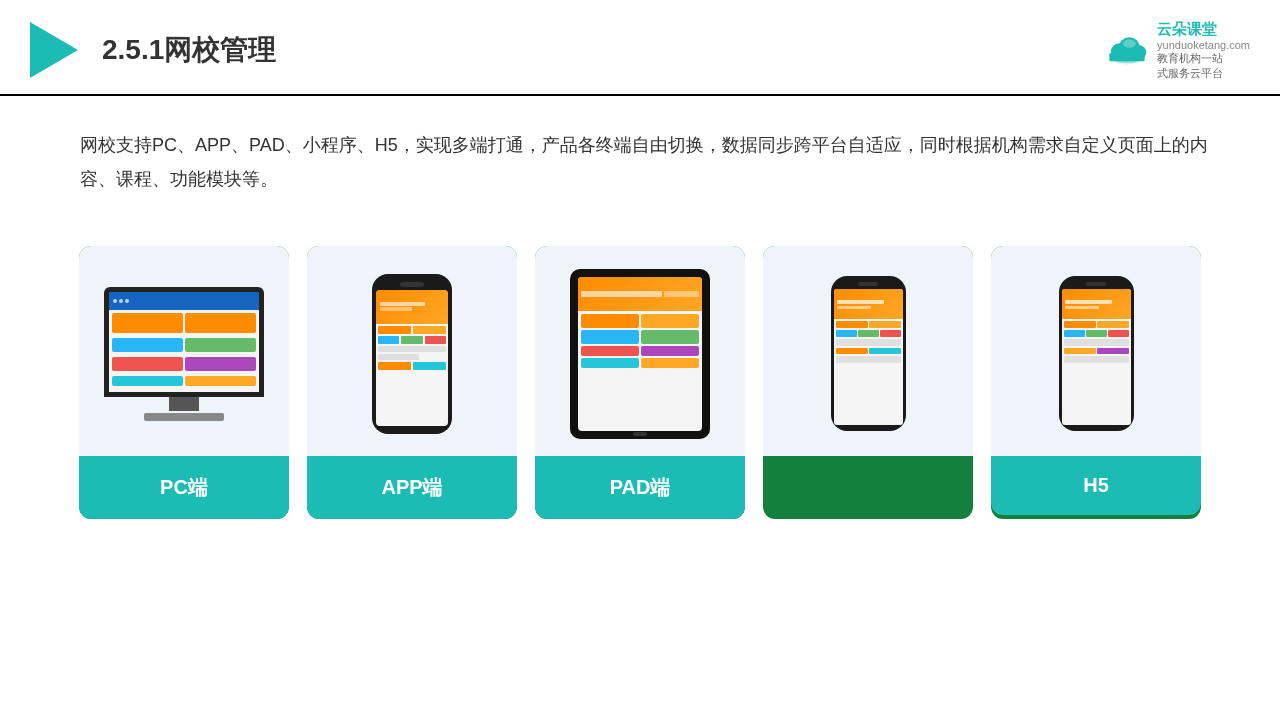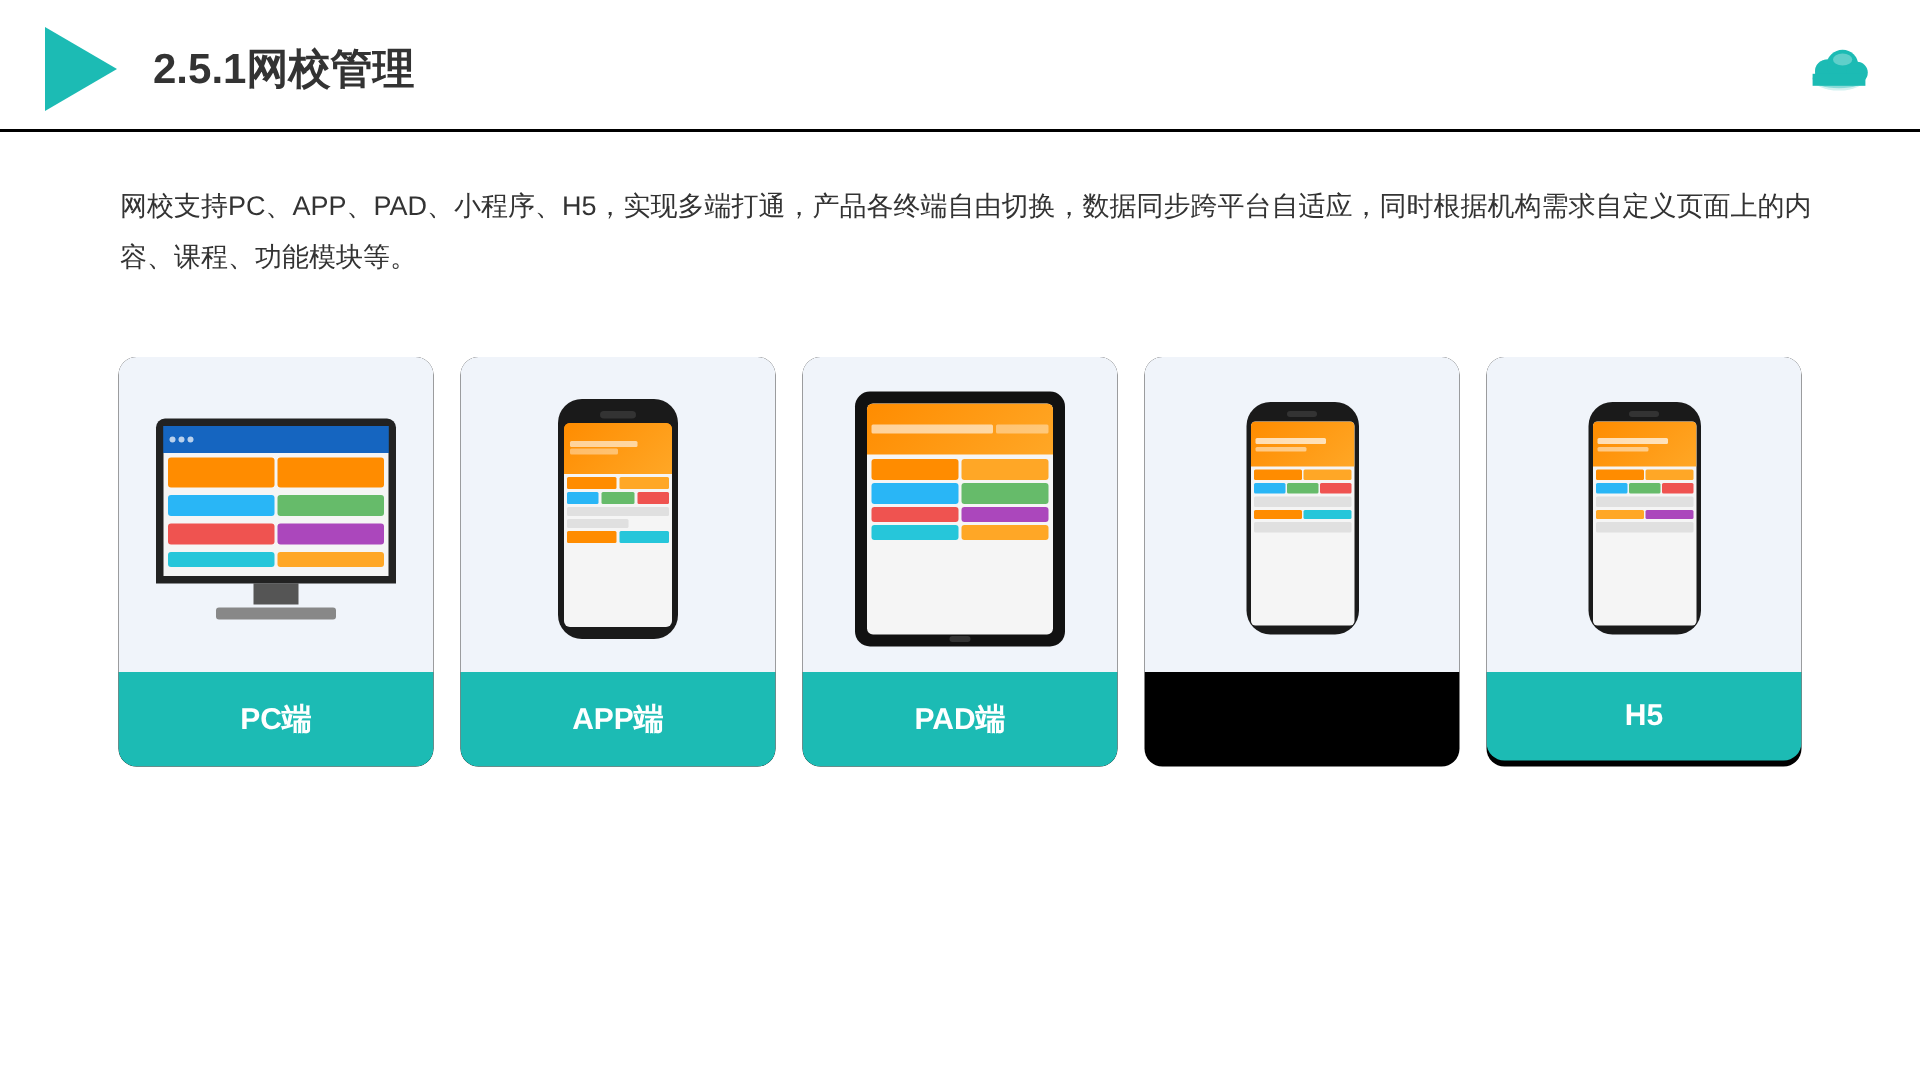--- a/index.html
+++ b/index.html
@@ -76,21 +76,21 @@
     .cards-container {
       display: flex;
       justify-content: center;
       gap: 18px;
       padding: 30px 60px 0 60px;
       margin-top: 10px;
     }
 
     .card {
       width: 210px;
-      background: #000000;
+      background: #15803d;
       border-radius: 12px;
       overflow: hidden;
       display: flex;
       flex-direction: column;
     }
 
     .card-image-area {
       display: flex;
       align-items: center;
       justify-content: center;
@@ -326,20 +326,26 @@
         <circle cx="32" cy="18" r="13" fill="#1cbbb4" opacity="0.7"></circle>
         <circle cx="44" cy="23" r="9" fill="#1cbbb4" opacity="0.5"></circle>
         <ellipse cx="30" cy="28" rx="22" ry="8" fill="#1cbbb4" opacity="0.4"></ellipse>
         <circle cx="20" cy="22" r="10" fill="#1cbbb4"></circle>
         <circle cx="33" cy="17" r="13" fill="#1cbbb4"></circle>
         <circle cx="45" cy="23" r="9" fill="#1cbbb4"></circle>
         <rect x="8" y="24" width="44" height="10" fill="#1cbbb4"></rect>
 
         <ellipse cx="33" cy="12" rx="8" ry="5" fill="white" opacity="0.3"></ellipse>
       </svg>
+      <div>
+        <div class="brand-text" style="font-size:15px;font-weight:bold;color:#1cbbb4;">云朵课堂</div>
+        <div class="brand-url">yunduoketang.com</div>
+        <div class="brand-text" style="font-size:11px;color:#666;white-space:pre-line;">教育机构一站
+式服务云平台</div>
+      </div>
     </div>
   </div>
 </div>
 
 <div class="description">
   <p>网校支持PC、APP、PAD、小程序、H5，实现多端打通，产品各终端自由切换，数据同步跨平台自适应，同时根据机构需求自定义页面上的内容、课程、功能模块等。</p>
 </div>
 
 <div class="cards-container">
 

